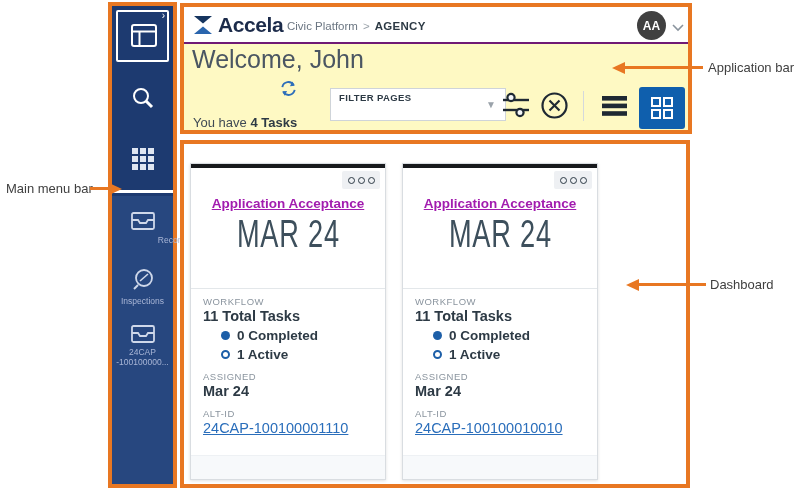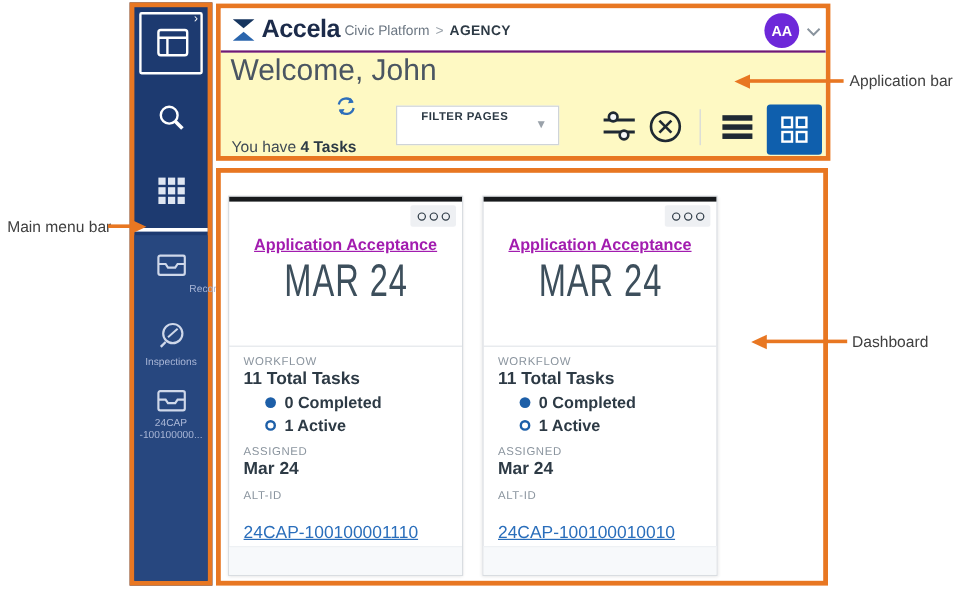--- a/index.html
+++ b/index.html
@@ -26,30 +26,30 @@
   .apps-grid span { width:6px; height:6px; background:#dfe6f2; }
 
   
   .appbar { position:absolute; left:180px; top:3px; width:512px; height:131px; border:4px solid #e87722; background:#ffffff; z-index:6; }
   .ab-header { position:relative; height:37px; background:#ffffff; border-bottom:2px solid #701a75; }
   .brand { position:absolute; left:8px; top:6px; display:flex; align-items:center; }
   .brand-name { font-size:21px; font-weight:bold; color:#1c2b4a; letter-spacing:-0.4px; margin-left:4px; }
   .crumbs { position:absolute; left:103px; top:13px; font-size:11.5px; color:#6b7682; white-space:nowrap; }
   .crumb-sep { color:#9aa2aa; margin:0 5px; }
   .crumb-strong { font-weight:bold; color:#2d3a45; letter-spacing:.3px; }
-  .avatar { position:absolute; right:22px; top:4px; width:29px; height:29px; border-radius:50%; background:#6d28d9; color:#fff; font-size:12px; font-weight:bold; display:flex; align-items:center; justify-content:center; }
+  .avatar { position:absolute; right:22px; top:4px; width:29px; height:29px; border-radius:50%; background:#404040; color:#fff; font-size:12px; font-weight:bold; display:flex; align-items:center; justify-content:center; }
   .av-chev { position:absolute; right:4px; top:11px; }
 
   .welcome { position:relative; height:86px; background:#fef9c3; }
   .w-title { position:absolute; left:8px; top:1px; font-size:25px; color:#4b5662; }
   .w-tasks { position:absolute; left:9px; top:38px; font-size:13px; color:#3f4a55;margin-top:33px; }
   .w-tasks b { color:#2d3a45; }
   .refresh { position:absolute; left:95px; top:35px; cursor:pointer; }
 
-  .dd { position:absolute; left:146px; top:44px; width:136px; height:33px; background:#ffffff; border:1px solid #cfd4d9; padding:3px 20px; }
+  .dd { position:absolute; left:146px; top:44px; width:176px; height:33px; background:#ffffff; border:1px solid #cfd4d9; padding:3px 8px; }
   .dd-label { font-size:9.5px; font-weight:bold; color:#2d3a45; letter-spacing:.4px; }
   .dd-value { font-size:12.5px; color:#5a646e; margin-top:1px; }
   .dd-caret { position:absolute; right:9px; top:10px; color:#9aa2aa; font-size:10px; }
 
   .tool { position:absolute; cursor:pointer; }
   .vdiv { position:absolute; left:399px; top:47px; width:1px; height:30px; background:#d4d8dc; }
   .grid-btn { position:absolute; left:455px; top:43px; width:46px; height:42px; background:#0f5fad; border-radius:3px; display:flex; align-items:center; justify-content:center; }
 
   
   .dash { position:absolute; left:180px; top:140px; width:510px; height:348px; border:4px solid #e87722; background:#ffffff; z-index:6; }
@@ -62,21 +62,21 @@
   .card-date { margin-top:4px; text-align:center; font-size:34px; color:#3d4f5c; }
   .card-date span { display:inline-block; transform:scale(.8,1.12); letter-spacing:1px; }
   .card-body { position:absolute; left:0; top:124px; right:0; border-top:1px solid #e3e7ea; padding:7px 12px 0 12px; }
   .lbl { font-size:9.5px; color:#8a949e; letter-spacing:.5px; }
   .val-b { font-size:14.5px; font-weight:bold; color:#2d3a45; margin-top:1px; }
   .b-row { display:flex; align-items:center; margin-left:18px; margin-top:4px; font-size:13.5px; font-weight:bold; color:#2d3a45; }
   .dot { width:9px; height:9px; border-radius:50%; margin-right:7px; }
   .dot.filled { background:#1d5fa8; }
   .dot.hollow { border:2px solid #1d5fa8; background:#fff; }
   .mt8 { margin-top:9px; }
-  .alt-link { font-size:14.5px; color:#2a6ebb; text-decoration:underline; margin-top:17px; display:inline-block; cursor:pointer; }
+  .alt-link { font-size:14.5px; color:#2a6ebb; text-decoration:underline; margin-top:1px; display:inline-block; cursor:pointer; }
   .card-foot { position:absolute; left:0; bottom:0; width:100%; height:24px; background:#f7f9fb; border-top:1px solid #eef1f4; }
 </style>
 </head>
 <body>
 
 <div class="sidebar">
   <div class="sb-lower"></div>
 
   <div class="sb-top-item">
     <span class="sb-chevron">›</span>

